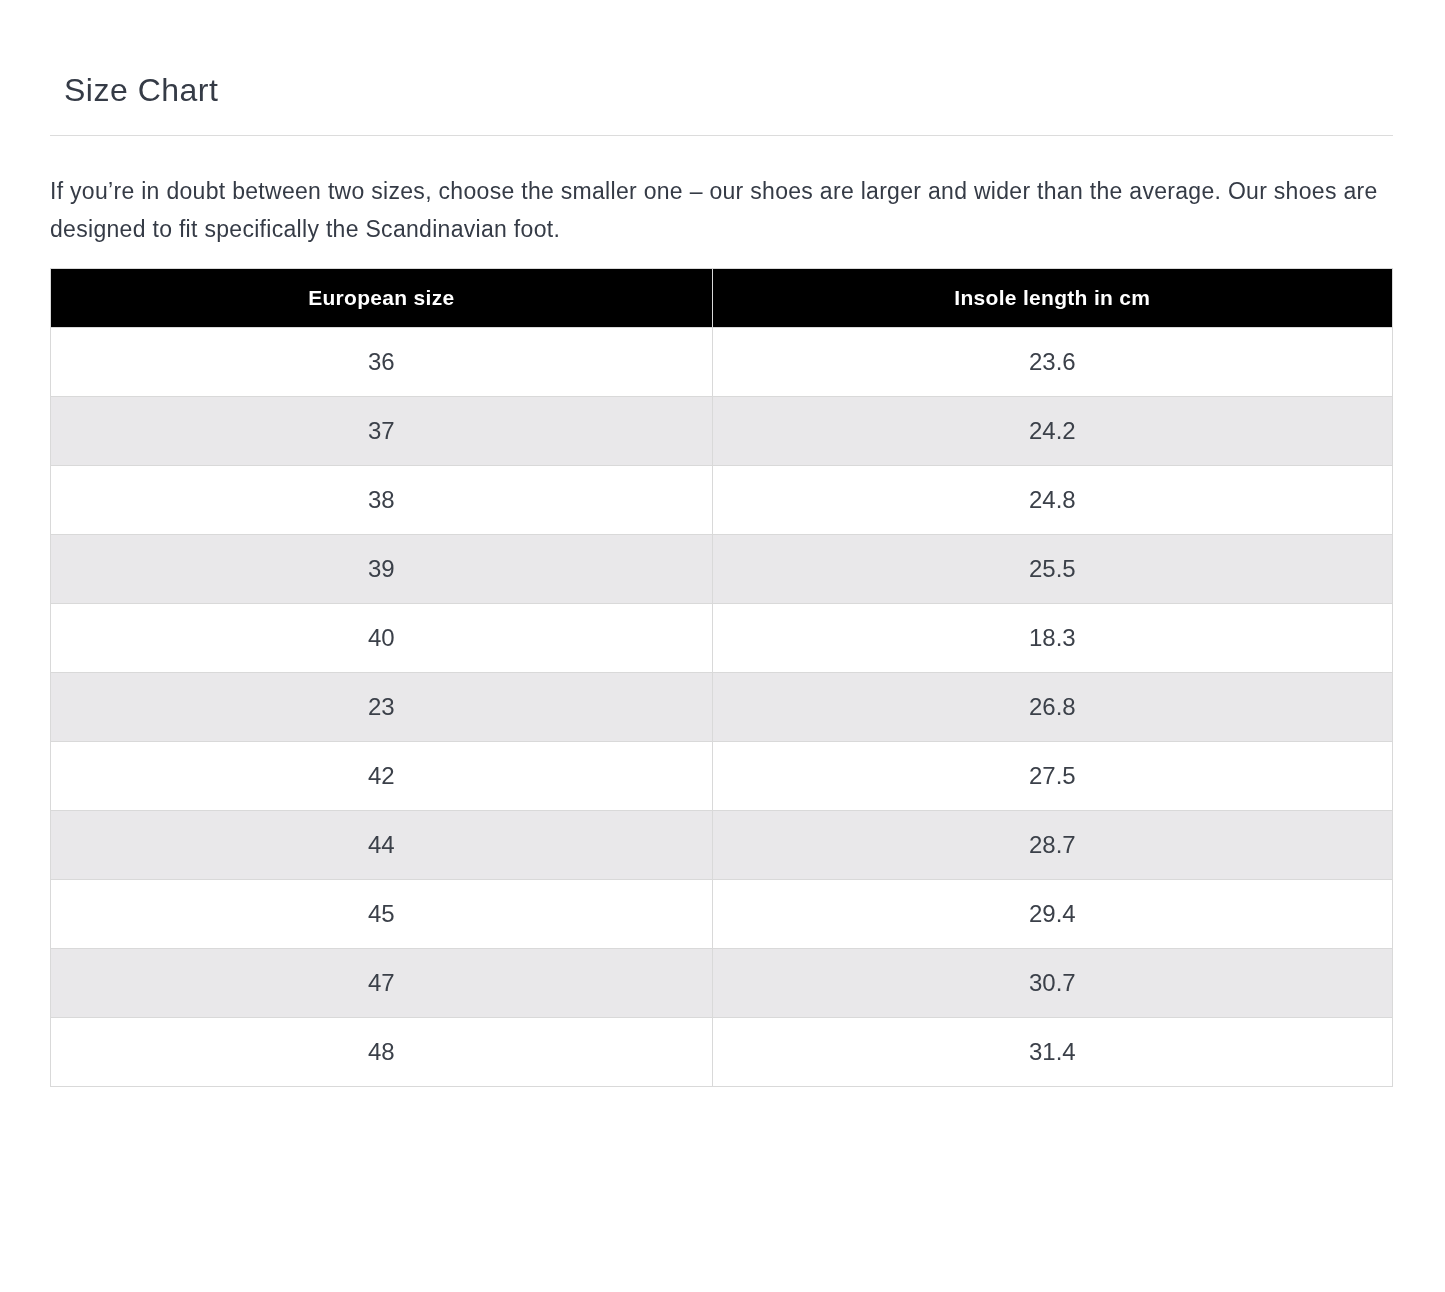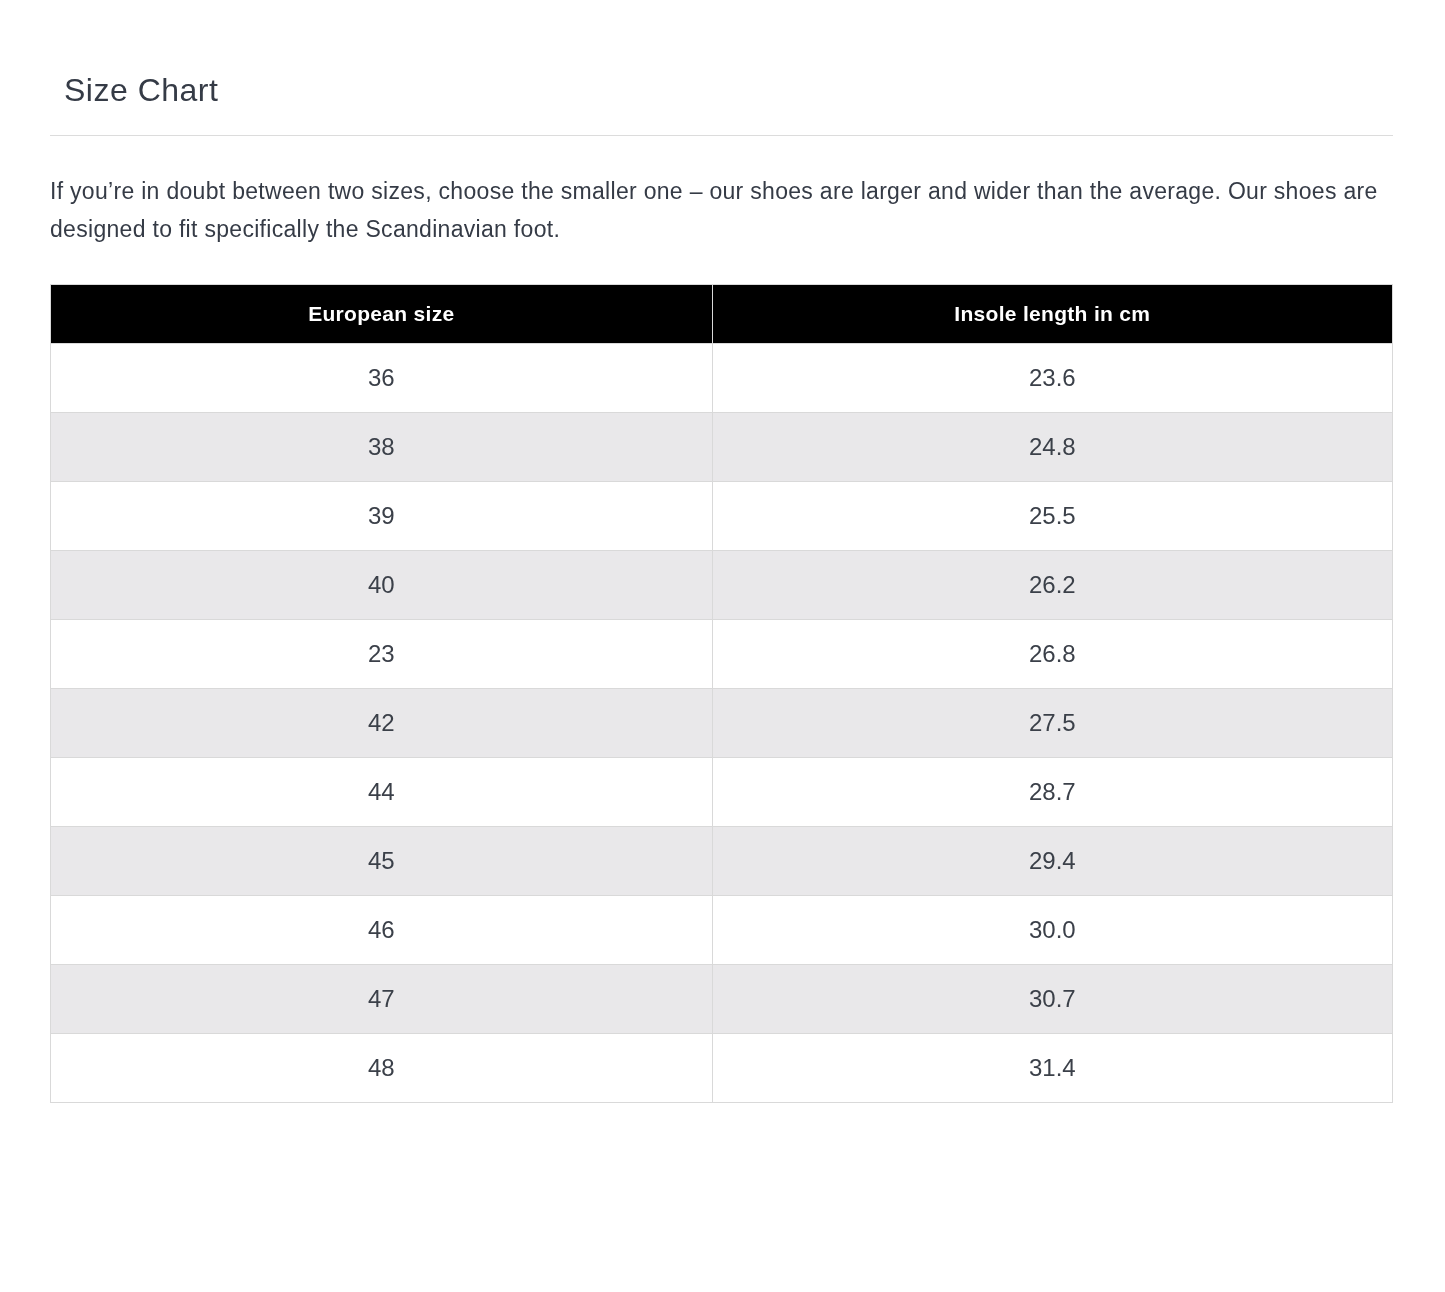--- a/index.html
+++ b/index.html
@@ -41,21 +41,21 @@
   }
   .size-note {
     margin: 36px 0 0 0;
     font-size: 23px;
     font-weight: 400;
     line-height: 38px;
     letter-spacing: 0.3px;
     color: var(--text-color);
   }
   table.size-chart {
-    margin-top: 36px;
+    margin-top: 20px;
     width: 100%;
     border-collapse: collapse;
     table-layout: fixed;
   }
   table.size-chart th {
     background: var(--header-bg);
     color: var(--header-text);
     font-size: 21px;
     font-weight: 700;
     letter-spacing: 0.3px;
@@ -90,52 +90,52 @@
         <th>European size</th>
         <th>Insole length in cm</th>
       </tr>
     </thead>
     <tbody id="size-rows">
         <tr>
           <td>36</td>
           <td>23.6</td>
         </tr>
         <tr>
+          <td>37</td>
+          <td>24.2</td>
+        </tr>
+        <tr>
           <td>38</td>
           <td>24.8</td>
         </tr>
         <tr>
           <td>39</td>
           <td>25.5</td>
         </tr>
         <tr>
           <td>40</td>
-          <td>26.2</td>
+          <td>18.3</td>
         </tr>
         <tr>
           <td>23</td>
           <td>26.8</td>
         </tr>
         <tr>
           <td>42</td>
           <td>27.5</td>
         </tr>
         <tr>
           <td>44</td>
           <td>28.7</td>
         </tr>
         <tr>
           <td>45</td>
           <td>29.4</td>
         </tr>
         <tr>
-          <td>46</td>
-          <td>30.0</td>
-        </tr>
-        <tr>
           <td>47</td>
           <td>30.7</td>
         </tr>
         <tr>
           <td>48</td>
           <td>31.4</td>
         </tr>
       </tbody>
   </table>
 </div>

